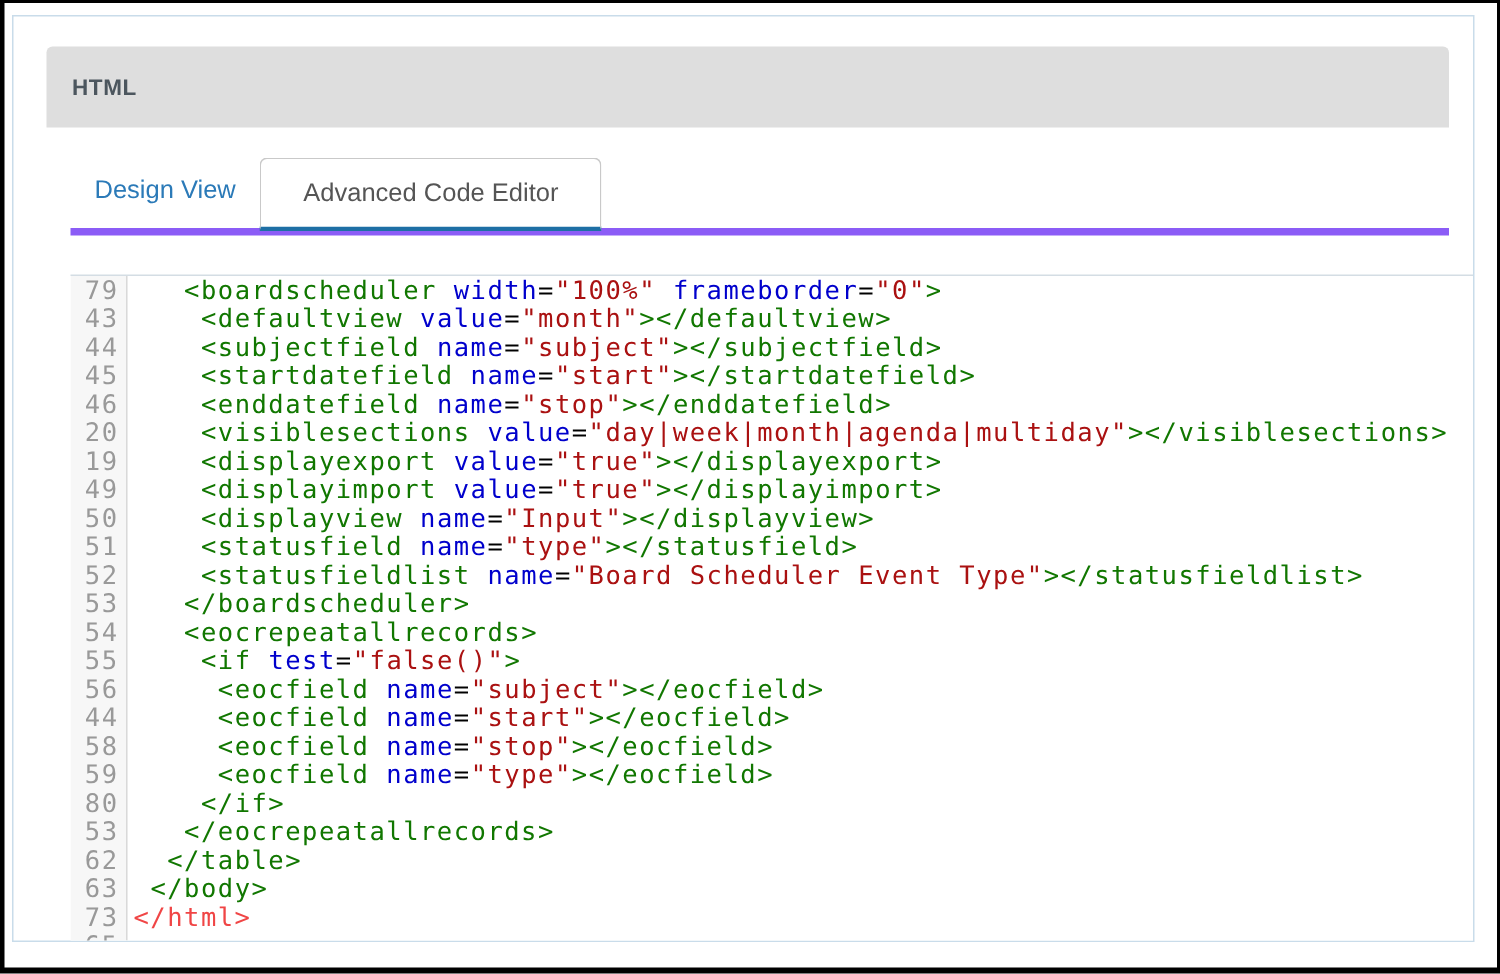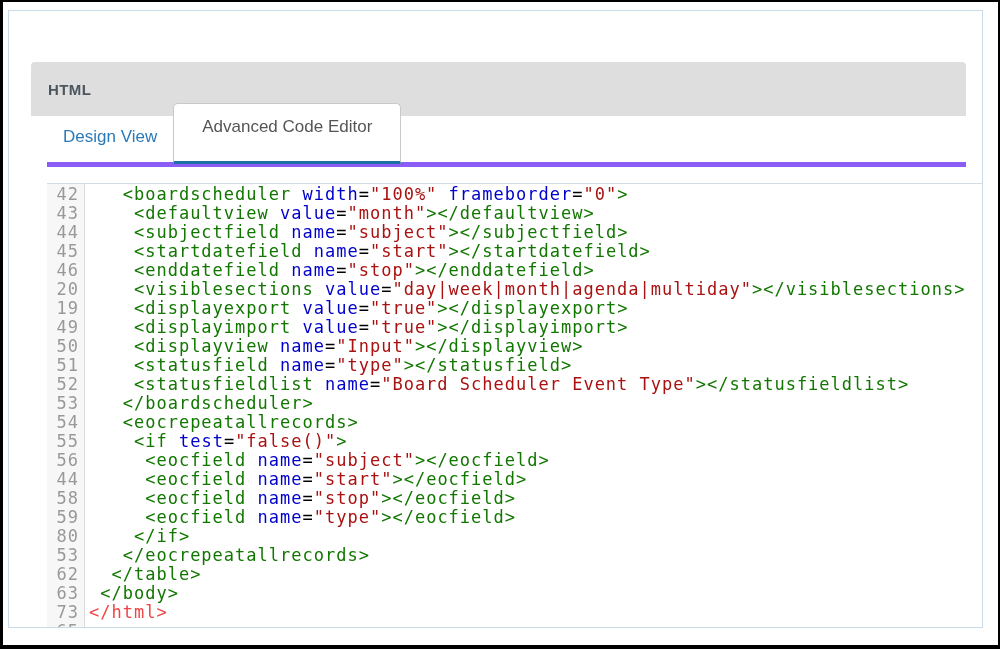--- a/index.html
+++ b/index.html
@@ -23,21 +23,20 @@
   .panel-header {
     position: absolute;
     left: 22px; top: 20px;
     width: 935px; height: 54px;
     box-sizing: border-box;
     background: #dedede;
     border-radius: 4px 4px 0 0;
     padding-left: 17px;
     display: flex;
     align-items: center;
-    margin-top: 31px;
   }
   .panel-header span {
     font-size: 15px;
     font-weight: bold;
     color: #4c565e;
     letter-spacing: 0.4px;
   }
   .tabs {
     position: absolute;
     left: 38px; top: 92px;
@@ -47,21 +46,21 @@
     border-bottom: 5px solid #8b5cf6;
   }
   .tab {
     padding: 14px 16px 15px 16px;
     font-size: 17px;
     color: var(--link);
     white-space: nowrap;
     cursor: pointer;
   }
   .tab.active {
-    padding: 13px 28px 24px 28px;
+    padding: 13px 28px 12px 28px;
     background: #fff;
     color: #555;
     border: 1px solid #c9c9c9;
     border-bottom: 3px solid var(--accent);
     border-radius: 5px 5px 0 0;
     margin-bottom: -2px;
   }
   .editor {
     position: absolute;
     left: 38px; top: 172px;
@@ -105,21 +104,21 @@
 <div class="container">
   <div class="panel-header">
     <span>HTML</span>
   </div>
   <div class="tabs">
       <div class="tab">Design View</div>
       <div class="tab active">Advanced Code Editor</div>
     </div>
   <div class="editor">
     <div class="gutter">
-        <div>42</div>
+        <div>79</div>
         <div>43</div>
         <div>44</div>
         <div>45</div>
         <div>46</div>
         <div>20</div>
         <div>19</div>
         <div>49</div>
         <div>50</div>
         <div>51</div>
         <div>52</div>

